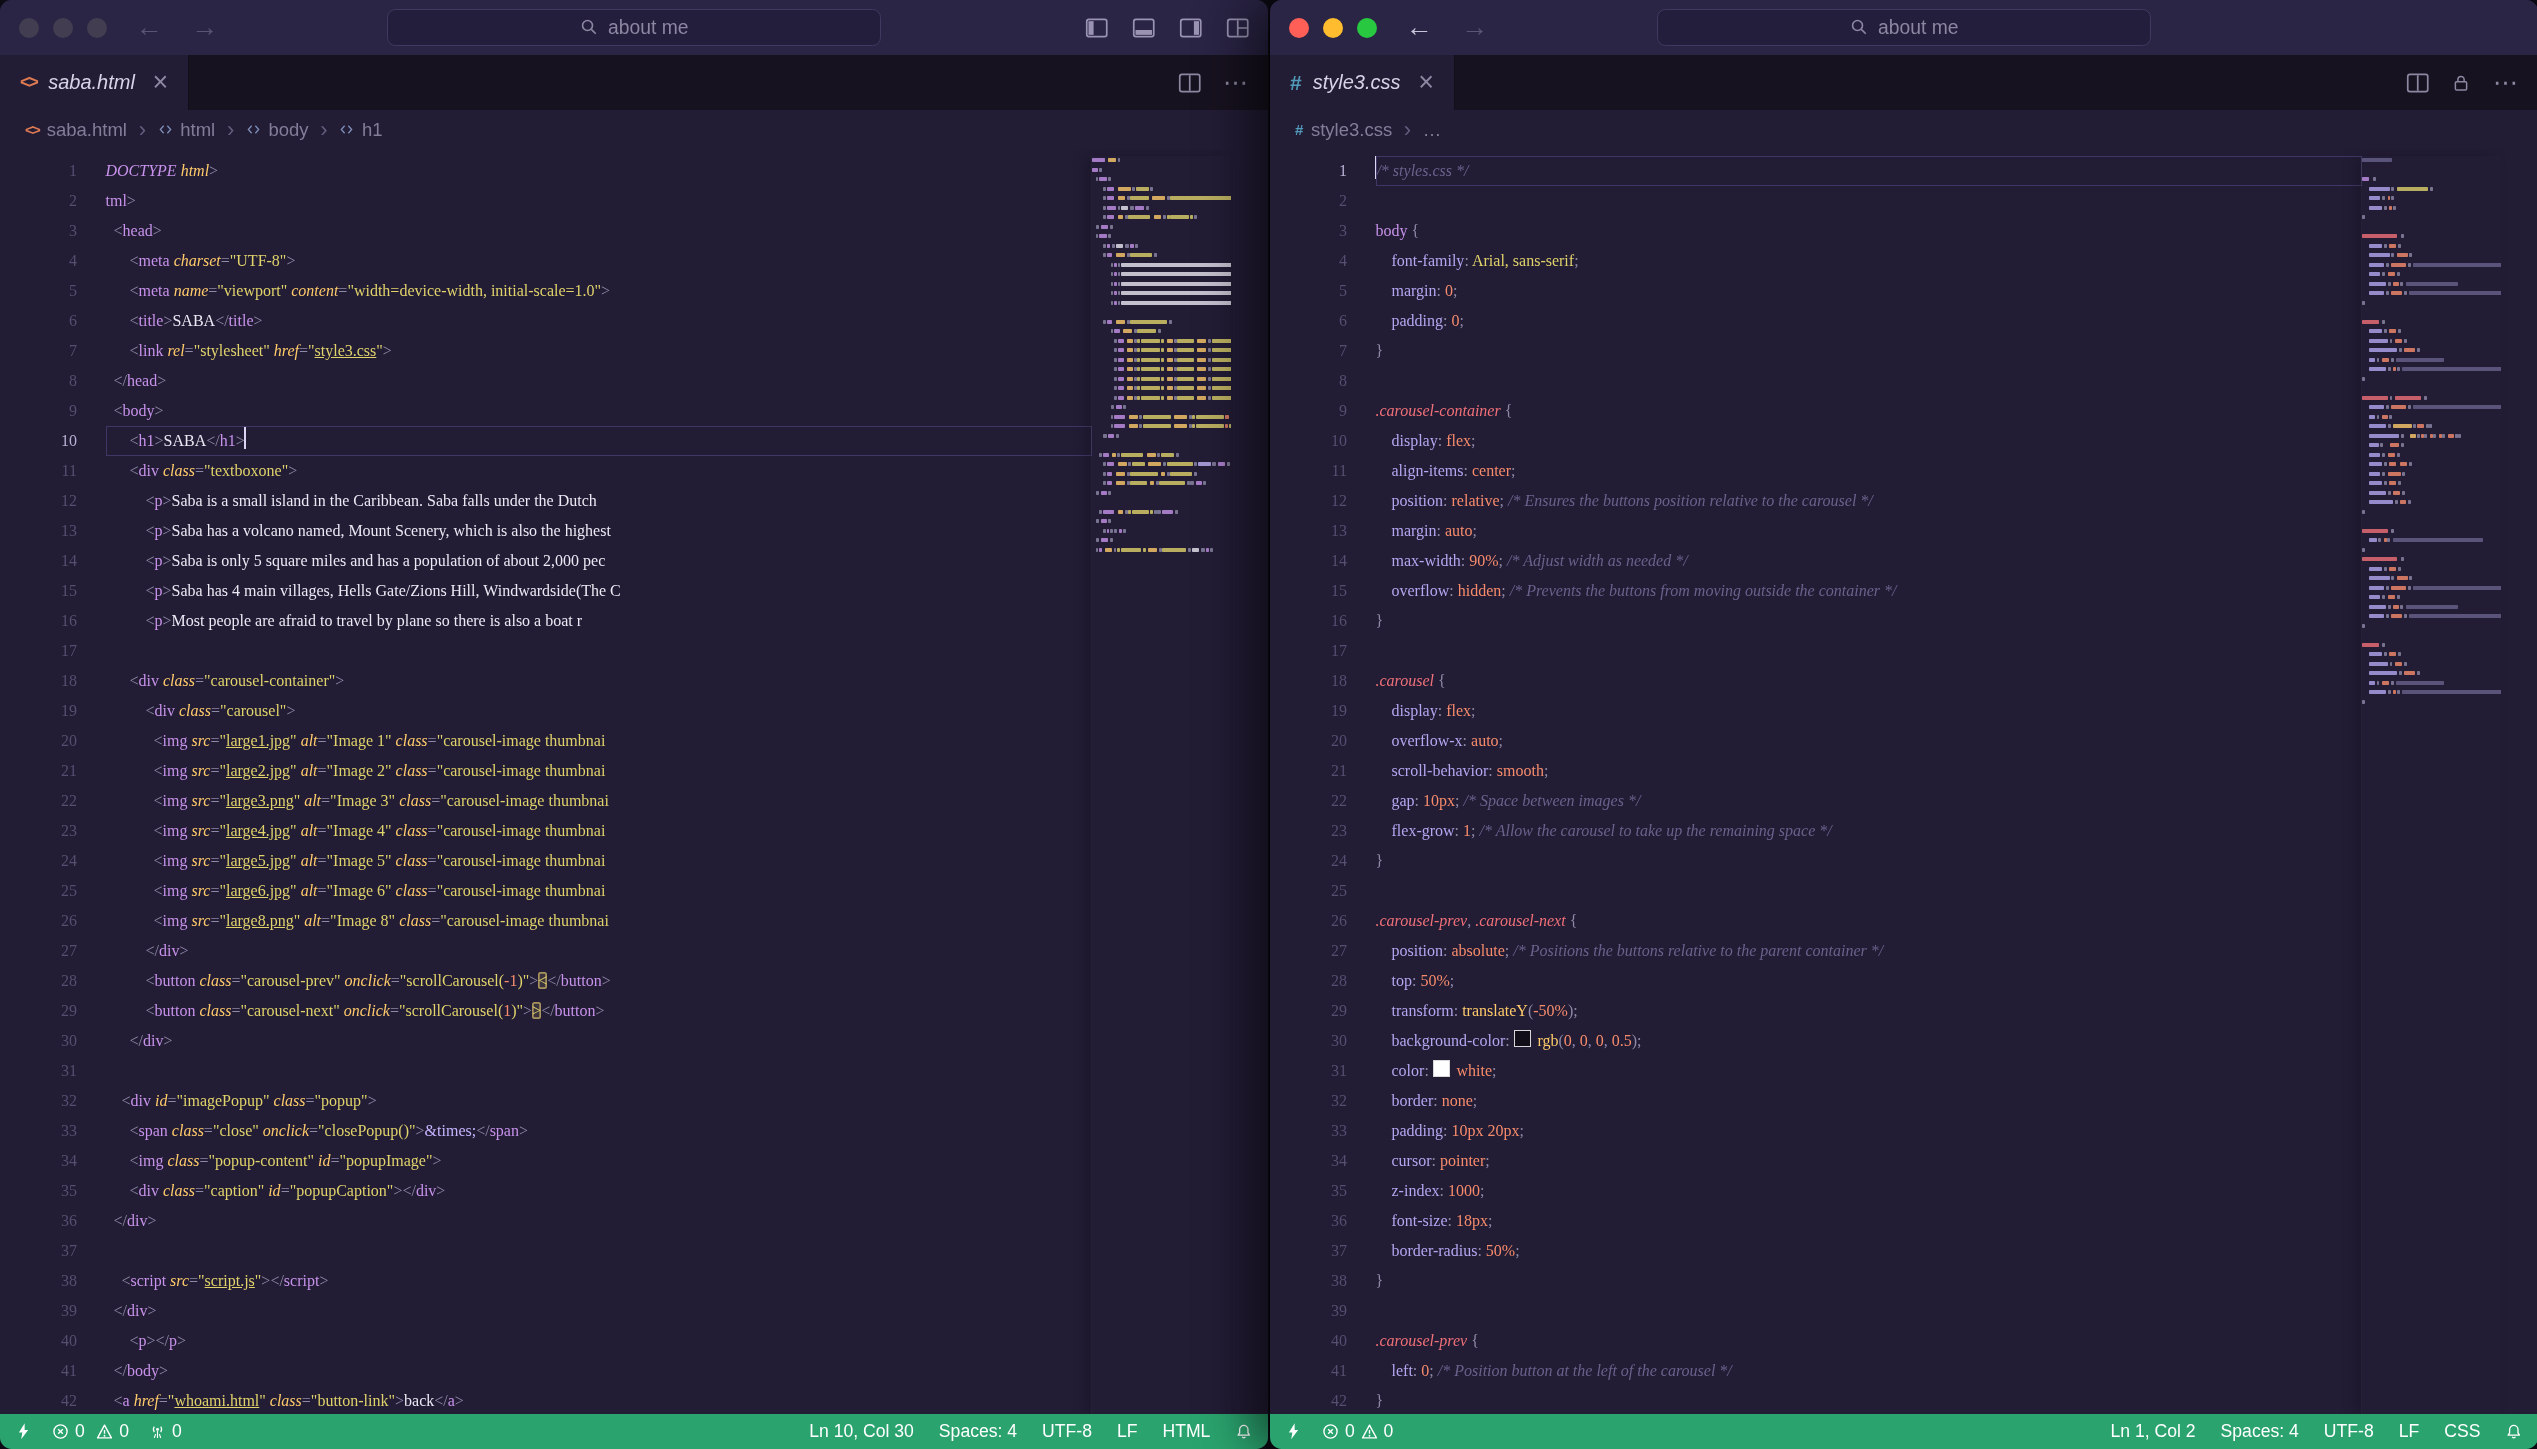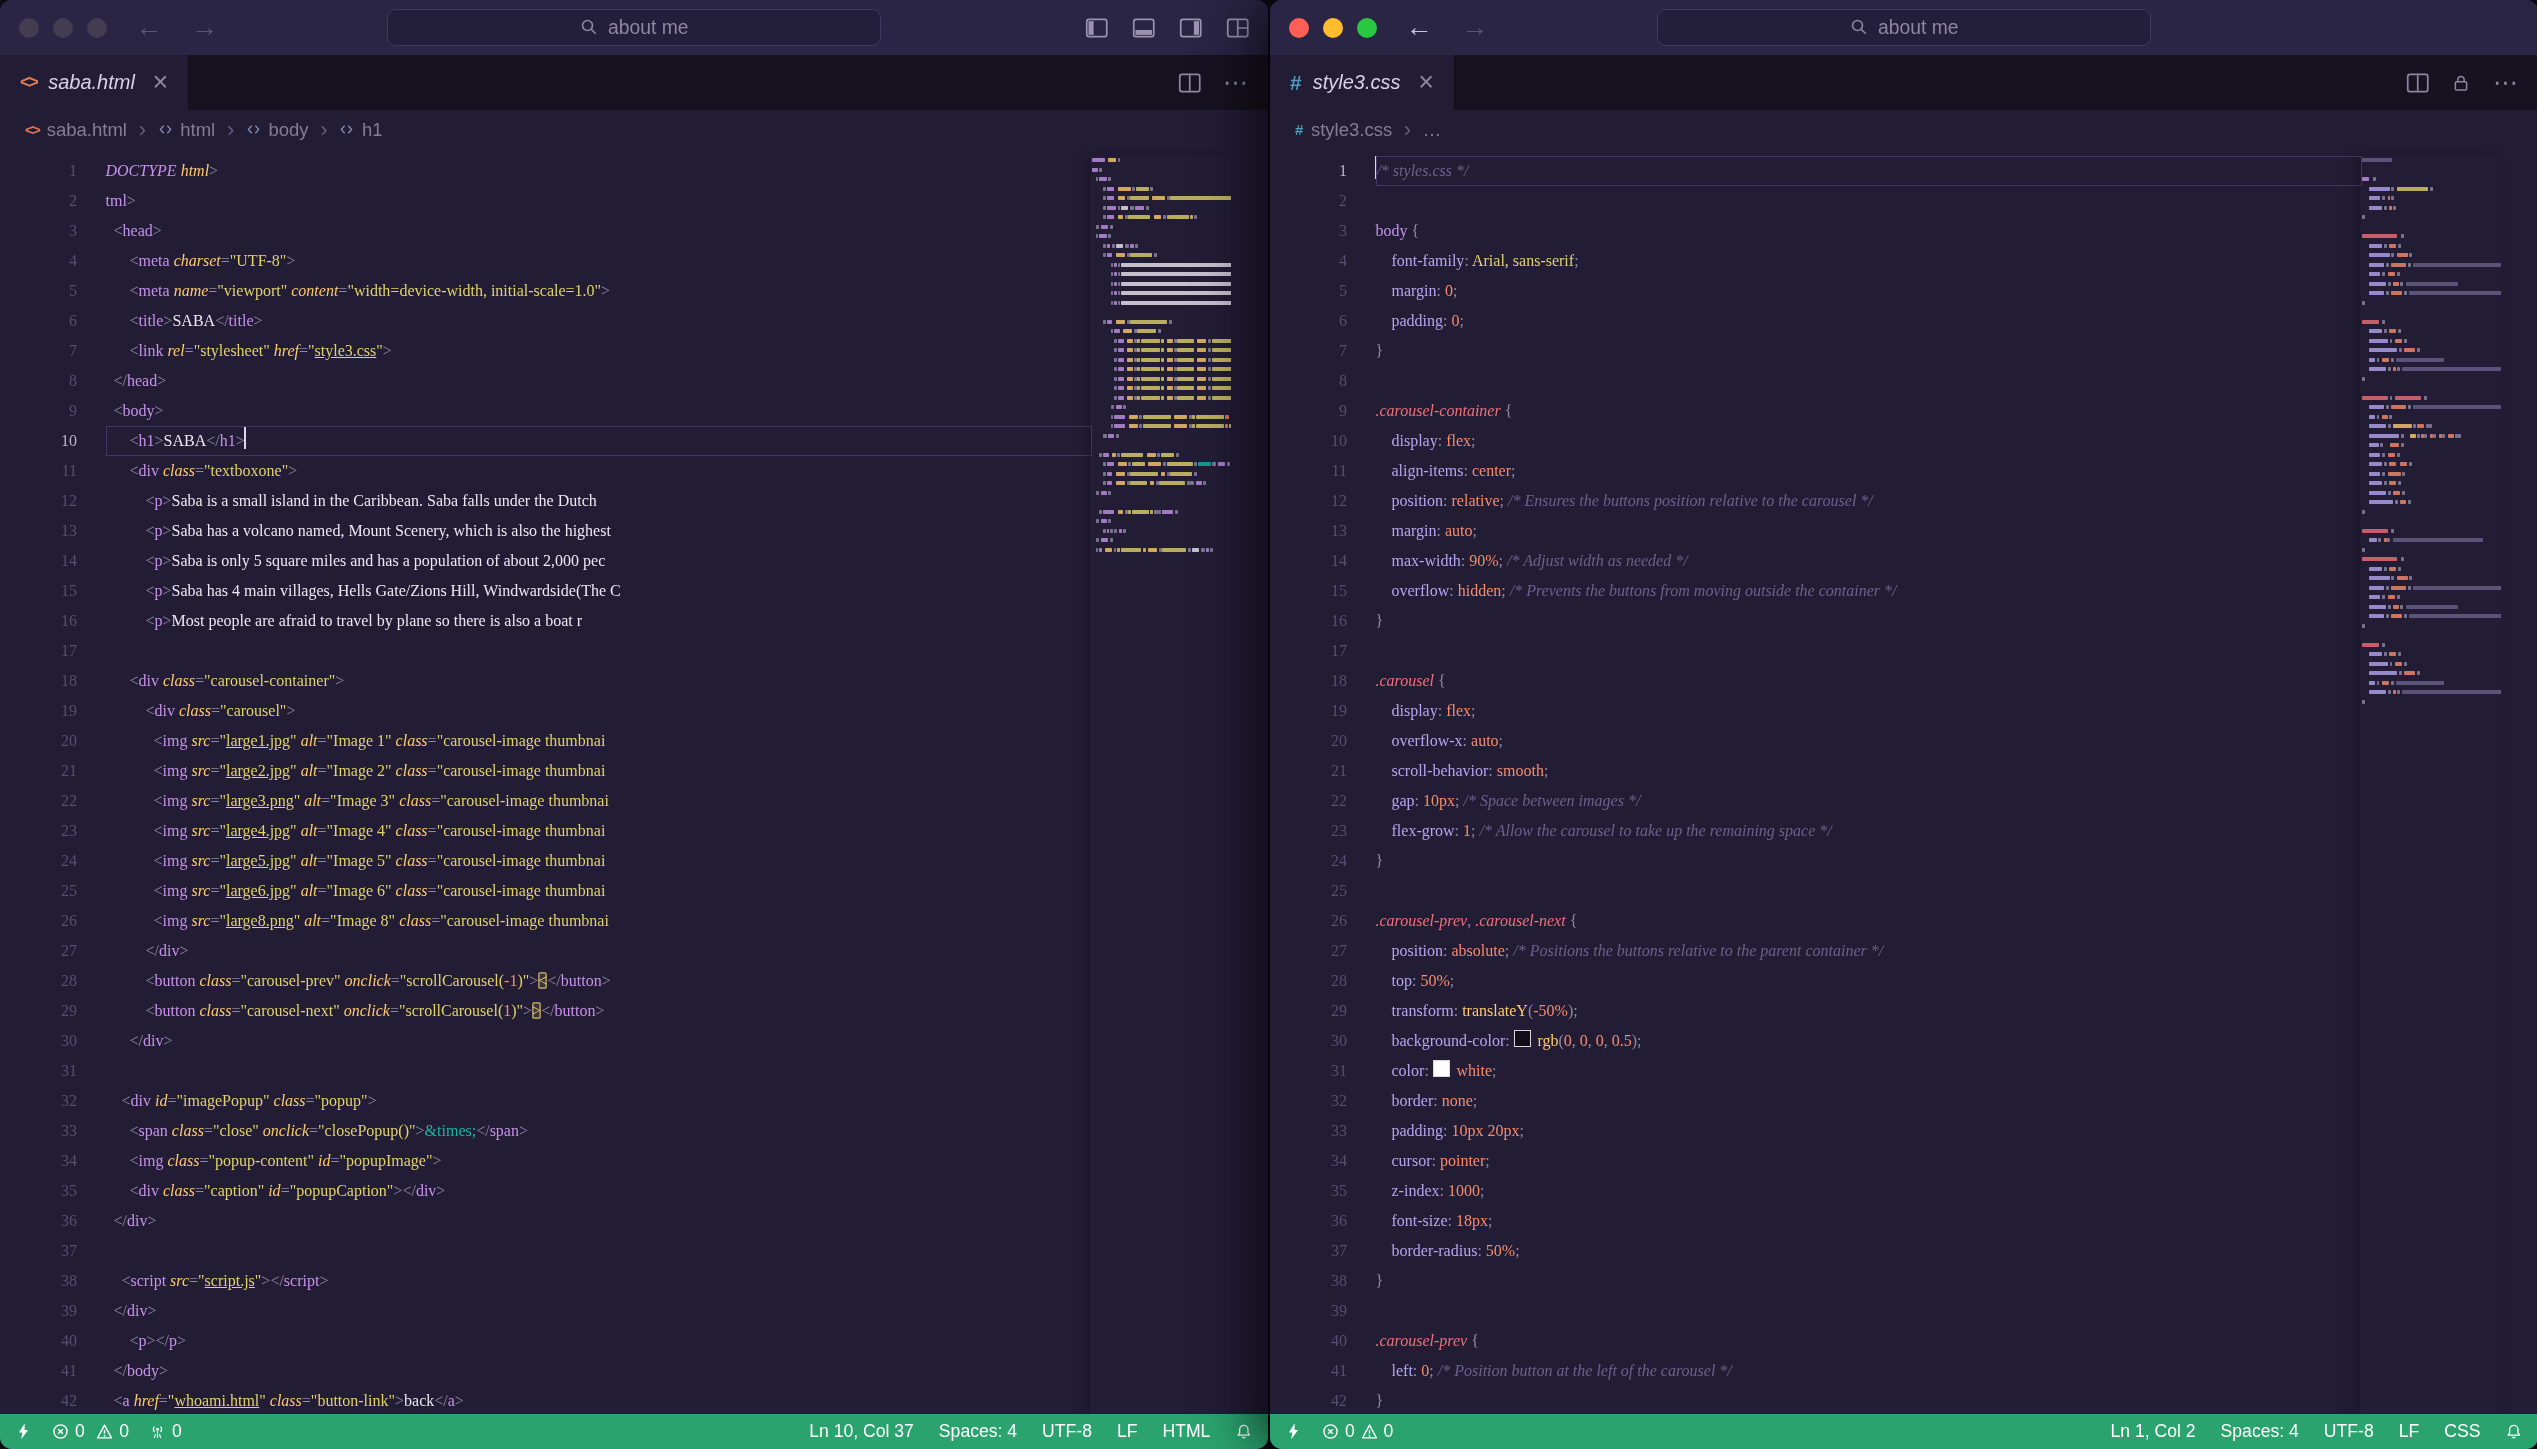--- a/index.html
+++ b/index.html
@@ -41,21 +41,21 @@
   .code{position:absolute;top:6.7px;left:0;right:0;bottom:0;font-family:Liberation Serif, serif;
     font-size:16px;line-height:30px;white-space:pre;color:#ece9f4;overflow:hidden;}
   .code-line{height:30px;position:relative;}
   .code-line.current::after{content:'';position:absolute;left:106px;right:176px;top:0;bottom:0;
     border:0.8px solid #3f3866;pointer-events:none;}
   .ln{display:inline-block;width:77px;text-align:right;padding-right:28.5px;color:#554f70;}
   .ln-cur{color:#b9b2d4;}
   .cursor{display:inline-block;width:2.5px;height:23.5px;background:#dcd6f5;vertical-align:-3.4px;margin:0 -0.8px;}
   .tk-pu{color:#8f89a8;} .tk-tg{color:#c792ea;} .tk-at{color:#ffcb6b;font-style:italic;}
   .tk-st{color:#e0d36b;} .tk-stu{color:#e0d36b;text-decoration:underline;}
-  .tk-tx{color:#ece9f4;} .tk-num{color:#f78c6c;} .tk-ent{color:#14b8a6;}
+  .tk-tx{color:#ece9f4;} .tk-num{color:#f78c6c;} .tk-ent{color:#c4b5fd;}
   .tk-meta{color:#c792ea;font-style:italic;}
   .tk-box{color:#e0d36b;box-shadow:inset 0 0 0 1.7px rgba(226,200,110,.65);background:rgba(226,200,110,.13);border-radius:2.5px;}
   .tk-cm{color:#69638c;font-style:italic;} .tk-pr{color:#b4a7f0;} .tk-vl{color:#f78c6c;}
   .tk-sel{color:#f07178;font-style:italic;} .tk-selb{color:#c792ea;} .tk-fn{color:#ffcb6b;}
   .swatch{display:inline-block;width:17px;height:17px;vertical-align:-1.7px;margin-right:6.7px;
     border:1.7px solid #d8d8d8;box-sizing:border-box;}
   .swd{background:rgba(0,0,0,0.5);} .sww{background:#ffffff;}
   
   .minimap{position:absolute;top:6.7px;right:37px;width:139px;bottom:0;background:#221c35;
     box-shadow:-0.8px 0 0 rgba(255,255,255,.05), -6.7px 0 13.4px rgba(0,0,0,.18);overflow:hidden;}
@@ -556,21 +556,21 @@
       <span class="sb-item">
         <svg class="icanvas" width="17" height="17" viewBox="0 0 16 16">
             <circle cx="8" cy="6" r="1.4" fill="#fff"></circle>
             <path d="M8 7.5V14M6.2 10.5 5 14M9.8 10.5 11 14" stroke="#fff" stroke-width="1.1" fill="none"></path>
             <path d="M5 3.5a4.2 4.2 0 0 0 0 5M11 3.5a4.2 4.2 0 0 1 0 5" stroke="#fff" stroke-width="1.1" fill="none"></path>
           </svg>
         <span>0</span>
       </span>
     </div>
     <div class="sb-right">
-      <span class="sb-item">Ln 10, Col 37</span>
+      <span class="sb-item">Ln 10, Col 30</span>
       <span class="sb-item">Spaces: 4</span>
       <span class="sb-item">UTF-8</span>
       <span class="sb-item">LF</span>
       <span class="sb-item">HTML</span>
       <span class="sb-item">
         <svg class="icanvas" width="17.6" height="17.6" viewBox="0 0 16 16">
             <path d="M8 2.2a3.8 3.8 0 0 0-3.8 3.8v3L2.8 11h10.4L11.8 9V6A3.8 3.8 0 0 0 8 2.2z" fill="none" stroke="#fff" stroke-width="1.2" stroke-linejoin="round"></path>
             <path d="M6.6 12.6a1.5 1.5 0 0 0 2.8 0" fill="none" stroke="#fff" stroke-width="1.2"></path>
           </svg>
       </span>

